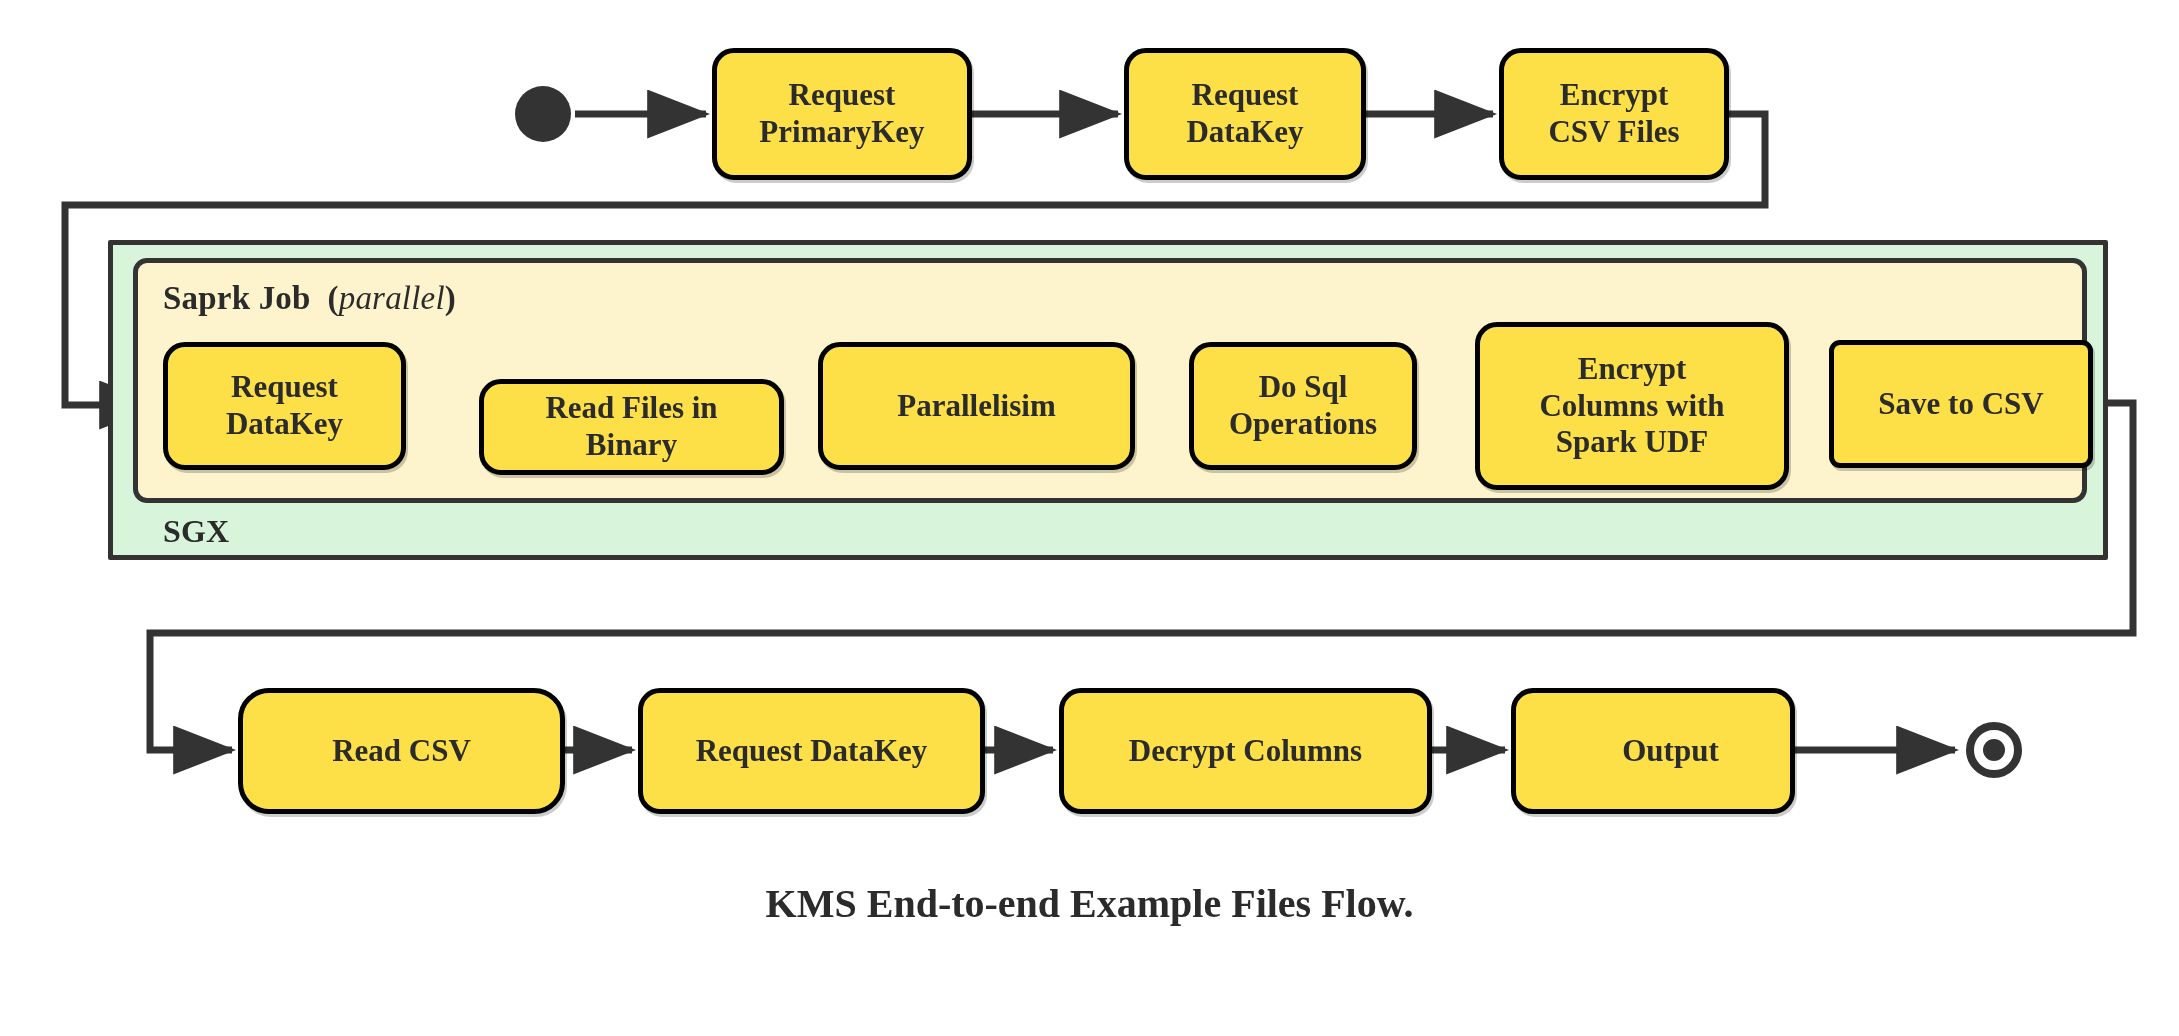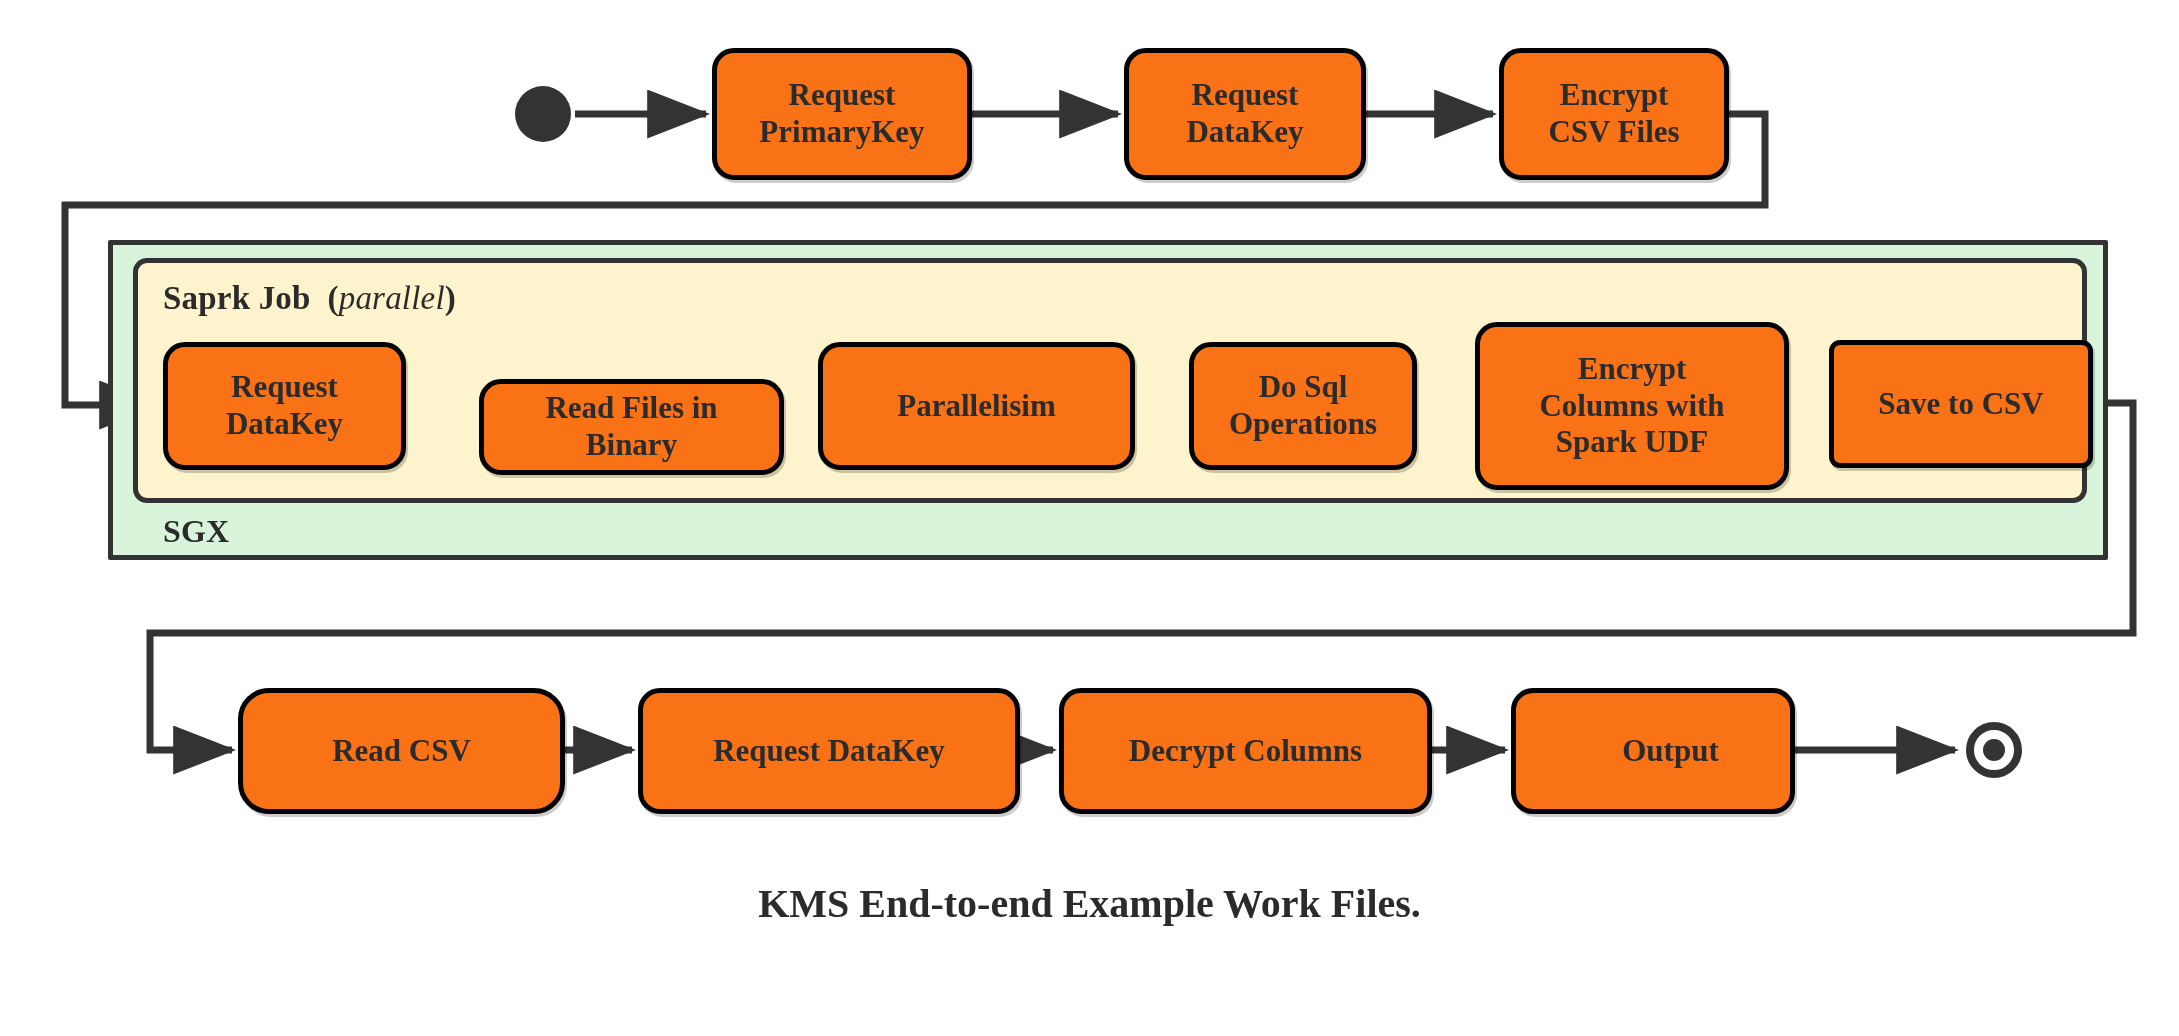--- a/index.html
+++ b/index.html
@@ -68,21 +68,21 @@
   }
   #sgx-label {
     left: 163px;
     top: 513px;
     font-size: 32px;
   }
   
   .node {
     position: absolute;
     box-sizing: border-box;
-    background: #f97316;
+    background: #fde047;
     border: 5px solid #000000;
     border-radius: 22px;
     display: flex;
     align-items: center;
     justify-content: center;
     text-align: center;
     color: #2b2b2b;
     font-weight: bold;
     font-size: 31px;
     line-height: 1.18;
@@ -239,33 +239,33 @@
         <span>Save to CSV</span>
       </span>
   </div>
 
   <div class="node" style="left:238px; top:688px; width:327px; height:126px;border-radius:31px;">
     <span>
         <span>Read CSV</span>
       </span>
   </div>
 
-  <div class="node" style="left:638px; top:688px; width:382px; height:126px;">
+  <div class="node" style="left:638px; top:688px; width:347px; height:126px;">
     <span>
         <span>Request DataKey</span>
       </span>
   </div>
 
   <div class="node" style="left:1059px; top:688px; width:373px; height:126px;">
     <span>
         <span>Decrypt Columns</span>
       </span>
   </div>
 
   <div class="node" style="left:1511px; top:688px; width:284px; height:126px;padding-left:43px;">
     <span>
         <span>Output</span>
       </span>
   </div>
 
-  <div id="caption">KMS End-to-end Example Work Files.</div>
+  <div id="caption">KMS End-to-end Example Files Flow.</div>
 
 </div>
 
 </body></html>

